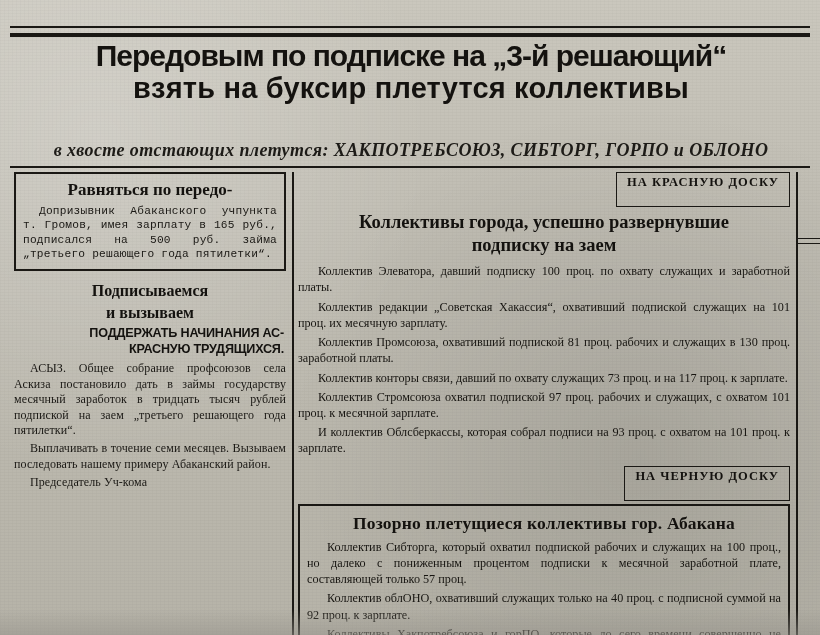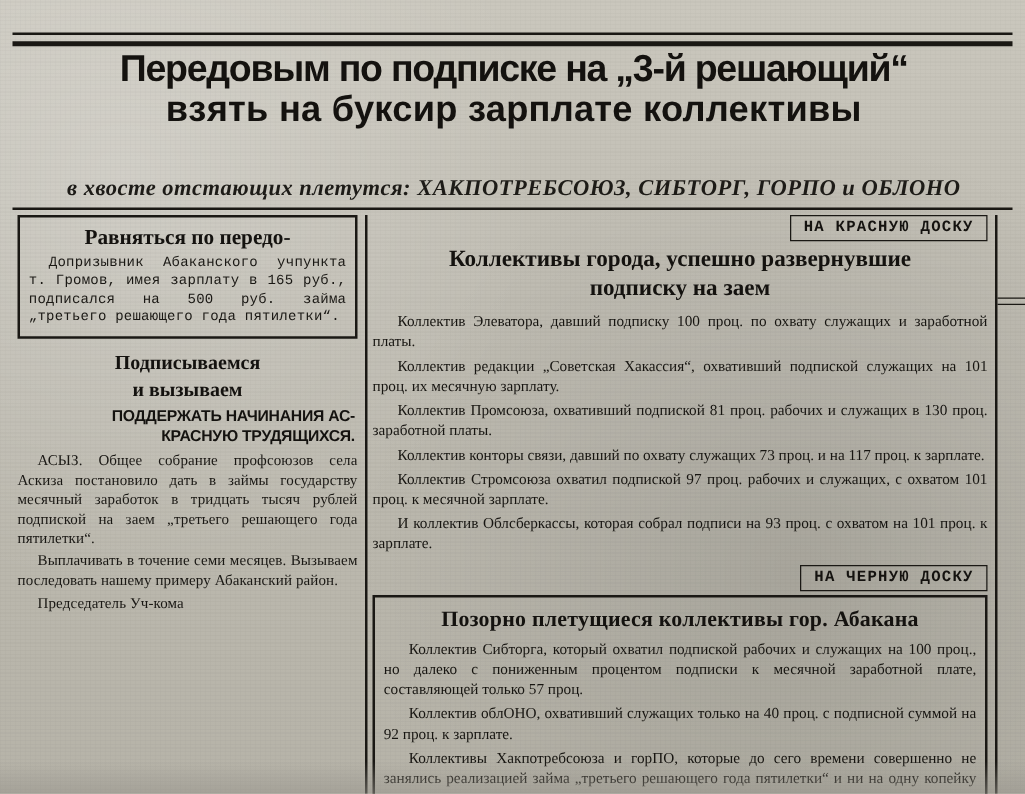--- a/index.html
+++ b/index.html
@@ -141,22 +141,22 @@
     line-height: 1.22;
     text-align: right;
     margin: 4px 2px 4px 2px;
     letter-spacing: -0.2px;
   }
 
   
   .tag {
     display: inline-block;
     border: 1px solid #1a1814;
-    padding: 2px 10px 3px 10px;
-    font-family: Liberation Mono, monospace;
+    padding: 2px 10px 16px 10px;
+    font-family: Liberation Serif, serif;
     font-weight: bold;
     font-size: 12.5px;
     letter-spacing: 1px;
     background: transparent;
   }
   .tag-wrap { text-align: right; margin-bottom: 3px; }
 
   .mid-heading {
     text-align: center;
     font-weight: bold;
@@ -220,21 +220,21 @@
 </head>
 <body>
 
 <div class="page">
 
   <div class="rule-top t1"></div>
   <div class="rule-top t2"></div>
 
   <div class="headline">
     <div class="l1">Передовым по подписке на „3-й решающий“</div>
-    <div class="l2">взять на  буксир зарплате коллективы</div>
+    <div class="l2">взять на  буксир плетутся коллективы</div>
   </div>
 
   <div class="subhead blur">в хвосте отстающих плетутся: ХАКПОТРЕБСОЮЗ, СИБТОРГ, ГОРПО и ОБЛОНО</div>
   <div class="rule-under"></div>
 
   <div class="vert-rule vr1"></div>
 
   <div class="col col-left">
 
     <div class="box">

